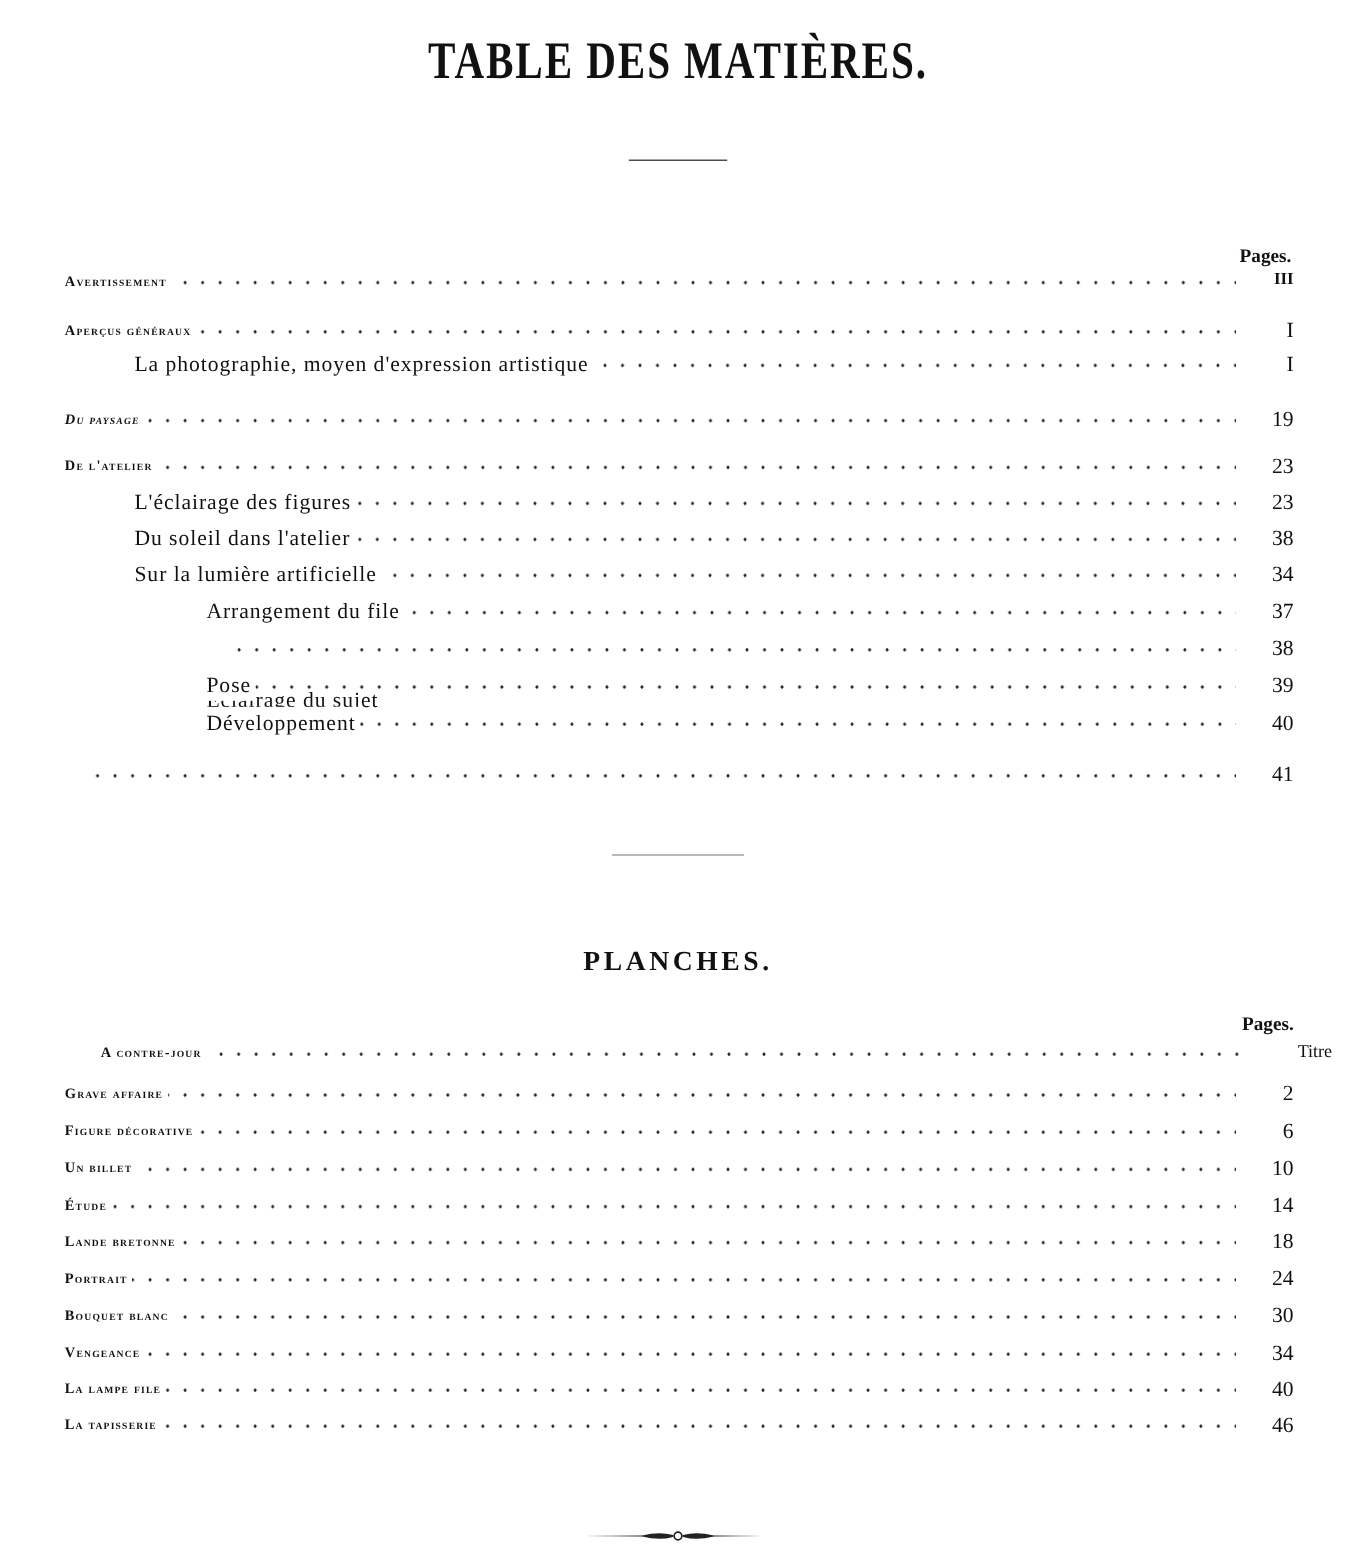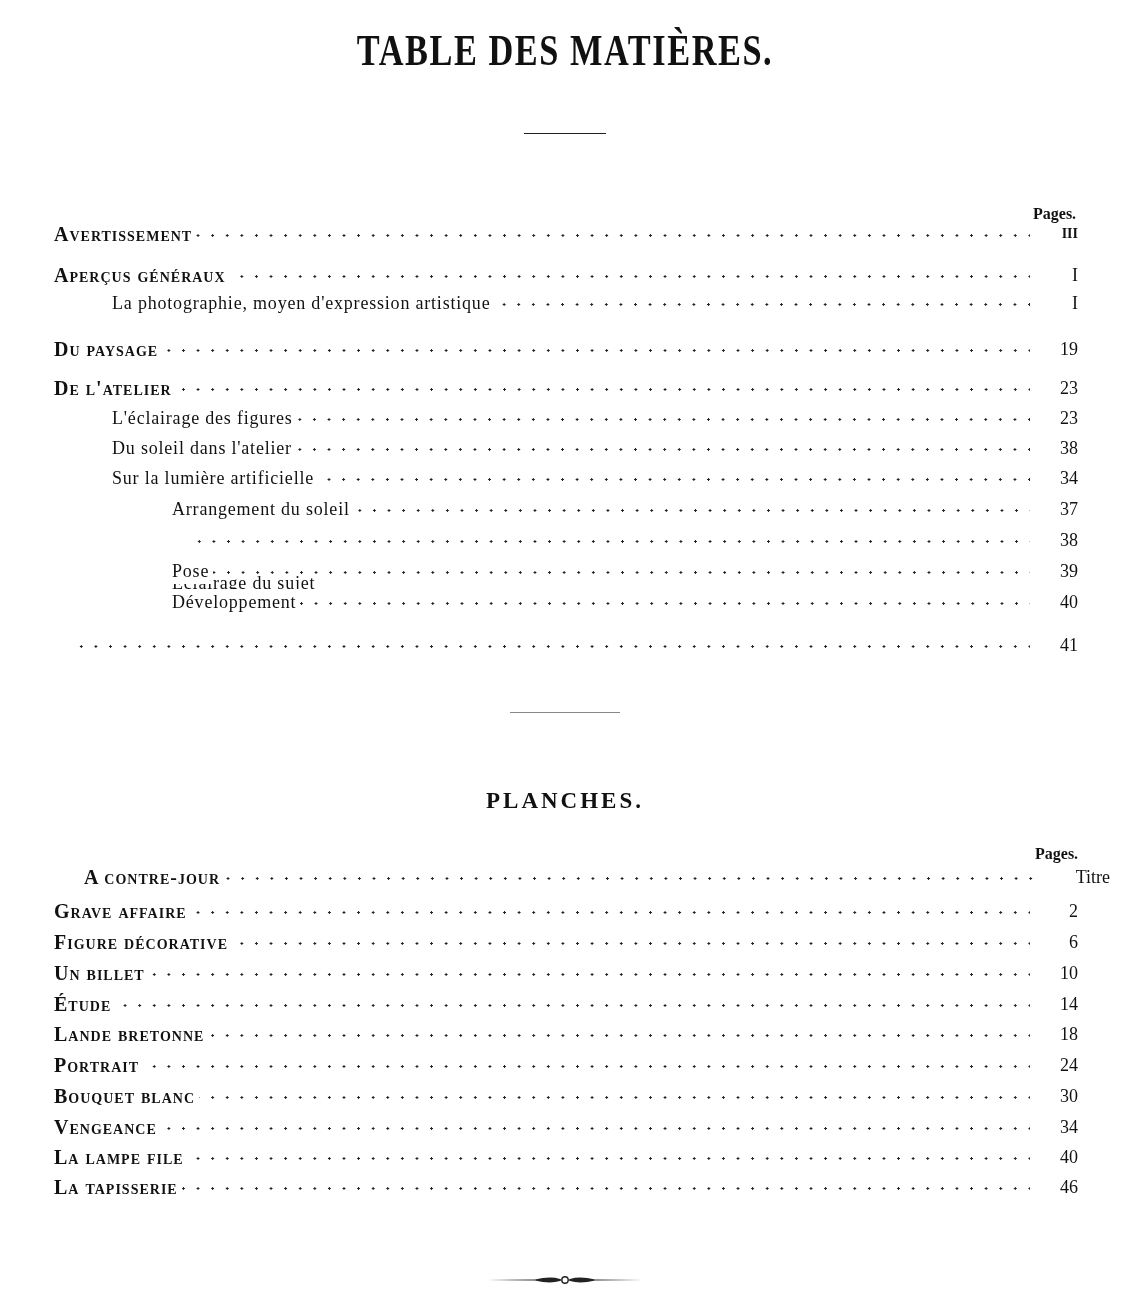--- a/index.html
+++ b/index.html
@@ -35,21 +35,21 @@
       background-image: radial-gradient(circle, #222 1.1px, transparent 1.4px);
       background-size: 14.6px 3px; background-repeat: repeat-x;
     }
     .row .page {
       position: absolute; top: 0; right: 52px; width: 50px; text-align: right;
       line-height: 26px;
       font-family: "Liberation Serif", serif; font-size: 18px;
     }
     .sc {
       font-family: "Liberation Serif", serif; font-weight: bold;
-      font-variant: small-caps; font-size: 20px; letter-spacing: 1px;
+      font-variant: small-caps; font-size: 12px; letter-spacing: 1px;
     }
     .plain {
       font-family: "Liberation Serif", serif; font-size: 18px; letter-spacing: 0.8px;
     }
     .subtitle {
       position: absolute; left: 0; width: 1130px; top: 788px; text-align: center;
       font-family: "Liberation Serif", serif; font-size: 23px; letter-spacing: 3px;
       font-weight: bold;
     }
     .ornament { position: absolute; left: 485px; top: 1270px; width: 160px; height: 20px; }
@@ -73,21 +73,21 @@
       <span class="label sc" style="left: 54px;">Aperçus généraux</span>
       <span class="page">I</span>
     </div>
     <div class="row" style="top: 290px;">
       <span class="dots" style="left: 132px;"></span>
       <span class="label plain" style="left: 112px;">La photographie, moyen d'expression artistique</span>
       <span class="page">I</span>
     </div>
     <div class="row" style="top: 336px;">
       <span class="dots" style="left: 74px;"></span>
-      <span class="label sc" style="left: 54px;">Du paysage</span>
+      <span class="label sc" style="left: 54px; font-style: italic;">Du paysage</span>
       <span class="page">19</span>
     </div>
     <div class="row" style="top: 375px;">
       <span class="dots" style="left: 74px;"></span>
       <span class="label sc" style="left: 54px;">De l'atelier</span>
       <span class="page">23</span>
     </div>
     <div class="row" style="top: 405px;">
       <span class="dots" style="left: 132px;"></span>
       <span class="label plain" style="left: 112px;">L'éclairage des figures</span>
@@ -98,21 +98,21 @@
       <span class="label plain" style="left: 112px;">Du soleil dans l'atelier</span>
       <span class="page">38</span>
     </div>
     <div class="row" style="top: 465px;">
       <span class="dots" style="left: 132px;"></span>
       <span class="label plain" style="left: 112px;">Sur la lumière artificielle</span>
       <span class="page">34</span>
     </div>
     <div class="row" style="top: 496px;">
       <span class="dots" style="left: 192px;"></span>
-      <span class="label plain" style="left: 172px;">Arrangement du soleil</span>
+      <span class="label plain" style="left: 172px;">Arrangement du file</span>
       <span class="page">37</span>
     </div>
     <div class="row" style="top: 527px;">
       <span class="dots" style="left: 192px;"></span>
       <span class="label plain" style="left: 172px; margin-top: 43px;">Éclairage du sujet</span>
       <span class="page">38</span>
     </div>
     <div class="row" style="top: 558px;">
       <span class="dots" style="left: 192px;"></span>
       <span class="label plain" style="left: 172px;">Pose</span>
@@ -132,21 +132,21 @@
 <div class="rule" style="left:510px; width:110px; top:712px; border-top:1px solid #888;"></div>
 
 <div class="subtitle">PLANCHES.</div>
 
 <div class="pages-head" style="left:1035px; top:845px;">Pages.</div>
 
 <div id="planches">
     <div class="row" style="top: 864px; margin-left: 30px;">
       <span class="dots" style="left: 74px; right: 125px;"></span>
       <span class="label sc" style="left: 54px;">A contre-jour</span>
-      <span class="page" style="right: 50px; width: 80px; font-size: 18px;">Titre</span>
+      <span class="page" style="right: 50px; width: 80px; font-size: 15px;">Titre</span>
     </div>
     <div class="row" style="top: 898px;">
       <span class="dots" style="left: 74px;"></span>
       <span class="label sc" style="left: 54px;">Grave affaire</span>
       <span class="page">2</span>
     </div>
     <div class="row" style="top: 929px;">
       <span class="dots" style="left: 74px;"></span>
       <span class="label sc" style="left: 54px;">Figure décorative</span>
       <span class="page">6</span>

